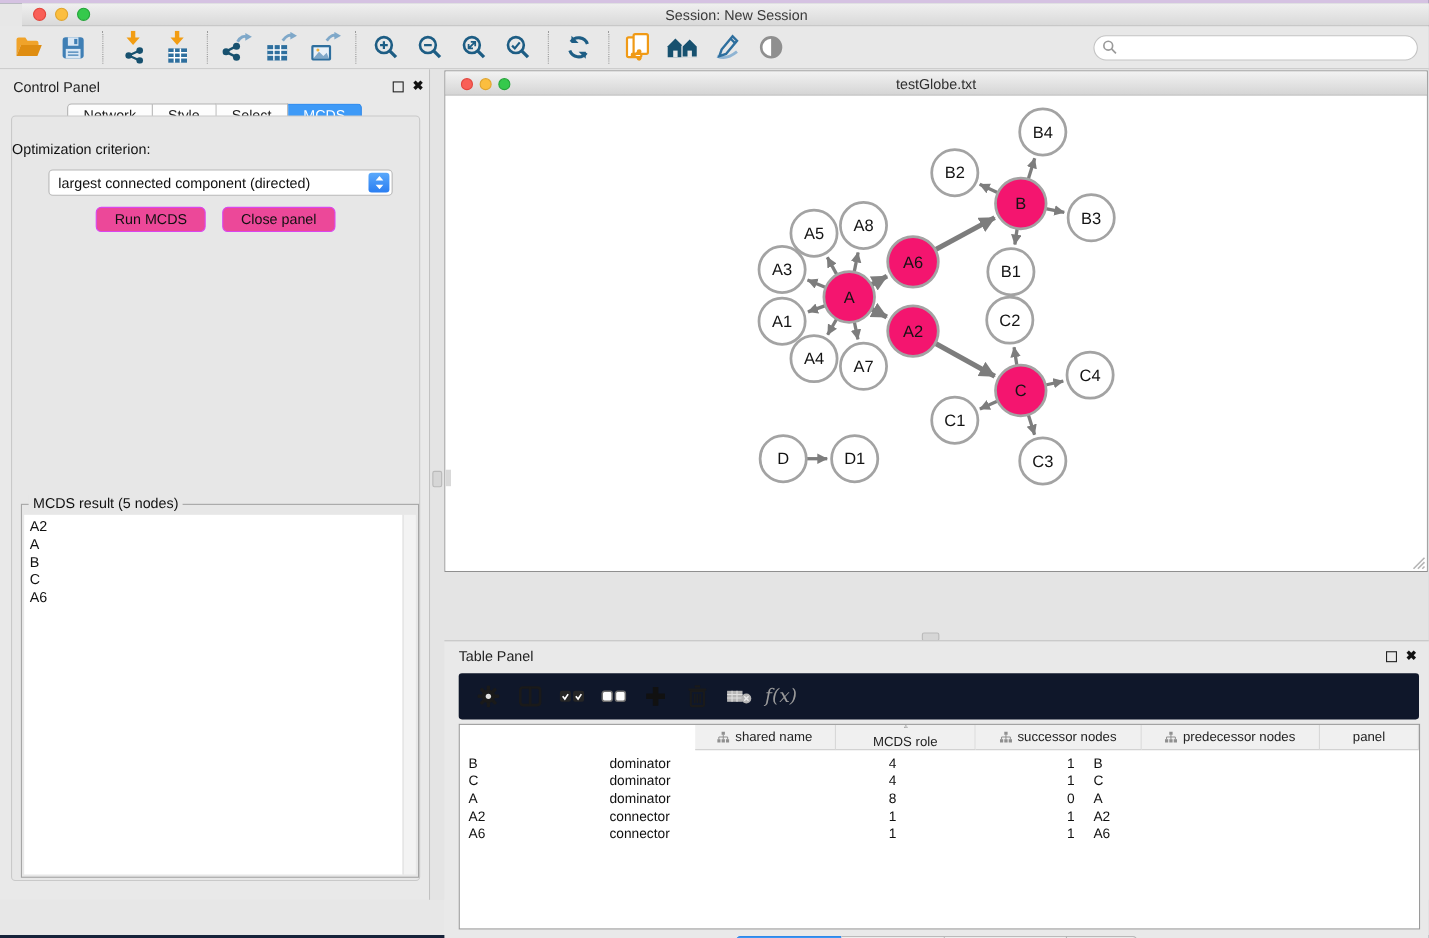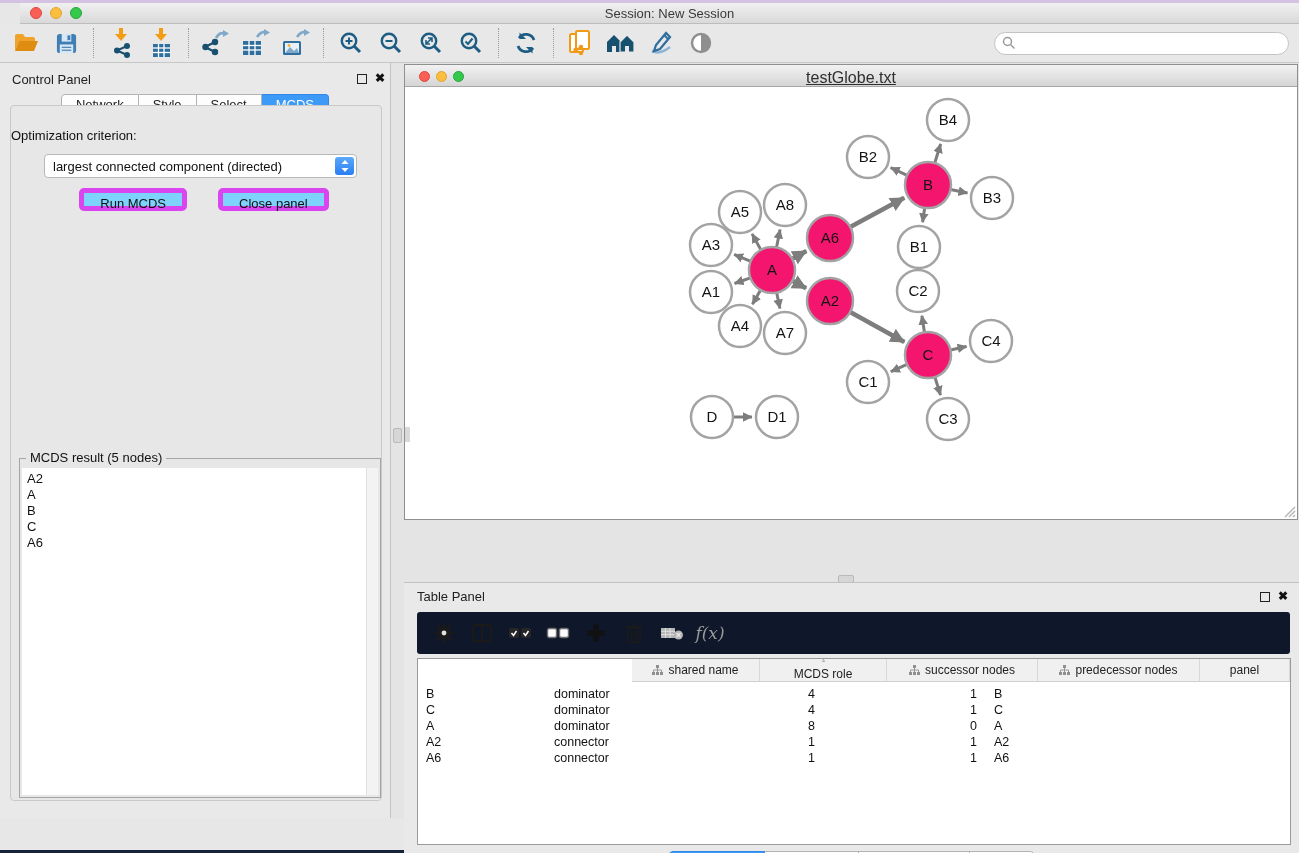--- a/index.html
+++ b/index.html
@@ -46,40 +46,40 @@
   .seg-tab:last-child { border-radius:0 4px 4px 0; }
   .seg-tab.active { background:#3e9af7; border-color:#2f87e8; color:#fff; }
   .cp-content { position:absolute; left:10px; right:8px; top:42px; height:696px;
     background:#e7e7e7; border:1px solid #c9c9c9; border-radius:4px; }
   .opt-label { position:absolute; left:0; right:0; top:22px; text-align:left; font-size:13px; color:#111; }
   .criterion { position:absolute; left:33px; top:48px; width:313px; height:24px; background:#fff;
     border:1px solid #b8b8b8; border-radius:4px; font-size:13px; color:#111; display:flex; align-items:center; padding-left:8px; }
   .criterion .spin { position:absolute; right:2px; top:2px; width:19px; height:18px; border-radius:3px;
     background:linear-gradient(#5aa9fb,#2a7ef2); display:flex; align-items:center; justify-content:center; }
   .btn-row { position:absolute; left:0; right:0; top:82px; display:flex; justify-content:center; gap:15px; }
-  .mac-btn { height:23px; padding:0 16px; background:#7dd3fc; border:5px solid #d946ef; border-radius:5px;
-    font-size:13px; color:#111; line-height:21px;margin-left:16px; }
+  .mac-btn { height:23px; padding:0 16px; background:#ec4899; border:1px solid #d946ef; border-radius:5px;
+    font-size:13px; color:#111; line-height:21px; }
   .result-group { position:absolute; left:18px; top:397px; width:362px; height:340px; border:1px solid #a5a5a5; }
   .result-legend { position:absolute; left:6px; top:-9px; background:#e7e7e7; padding:0 4px; font-size:13px; color:#111; }
   .result-list { position:absolute; left:2px; top:9px; right:14px; bottom:2px; background:#fff;
     font-size:13px; color:#111; padding:3px 0 0 5px; line-height:16px; }
   .result-scroll { position:absolute; right:2px; top:9px; width:12px; bottom:2px; background:#f3f3f3; border-left:1px solid #e0e0e0; }
   .result-item { height:16px; }
 
   
   .splitter-v { position:absolute; left:391px; top:0; width:13px; height:755px; background:#e4e4e4; }
   .grip-v { position:absolute; left:2px; top:365px; width:9px; height:15px; background:#d6d6d6; border:1px solid #b9b9b9; border-radius:2px; }
   .grip-h { position:absolute; left:838px; top:512px; width:16px; height:8px; background:#d6d6d6; border:1px solid #b9b9b9; border-radius:2px; }
 
   
   .net-frame { position:absolute; left:404px; top:1px; width:894px; height:456px;
     border:1px solid #8f8f8f; background:#fff; }
   .net-titlebar { position:absolute; left:0; top:0; right:0; height:22px;
     background:linear-gradient(#f2f2f2,#d5d5d5); border-bottom:1px solid #a8a8a8; }
-  .net-titlebar .title { position:absolute; left:0; right:0; top:4px; text-align:center; font-size:16px; color:#2f2f2f;text-decoration:underline; }
+  .net-titlebar .title { position:absolute; left:0; right:0; top:4px; text-align:center; font-size:13px; color:#2f2f2f; }
   .net-lights { position:absolute; left:14px; top:6px; display:flex; gap:6px; }
   .net-lights .light { width:11px; height:11px; }
   .net-canvas { position:absolute; left:0; top:22px; right:0; bottom:0; background:#fff; }
   .canvas-grip { position:absolute; left:0; top:340px; width:5px; height:15px; background:#d9d9d9; }
   .resize-grip { position:absolute; right:1px; bottom:1px; width:14px; height:14px; }
 
   
   .table-panel { position:absolute; left:404px; top:519px; width:895px; height:296px;
     background:#e9e9e9; border-top:1px solid #c2c2c2; }
   .tp-header { position:absolute; left:13px; top:6px; font-size:13px; color:#222; }

